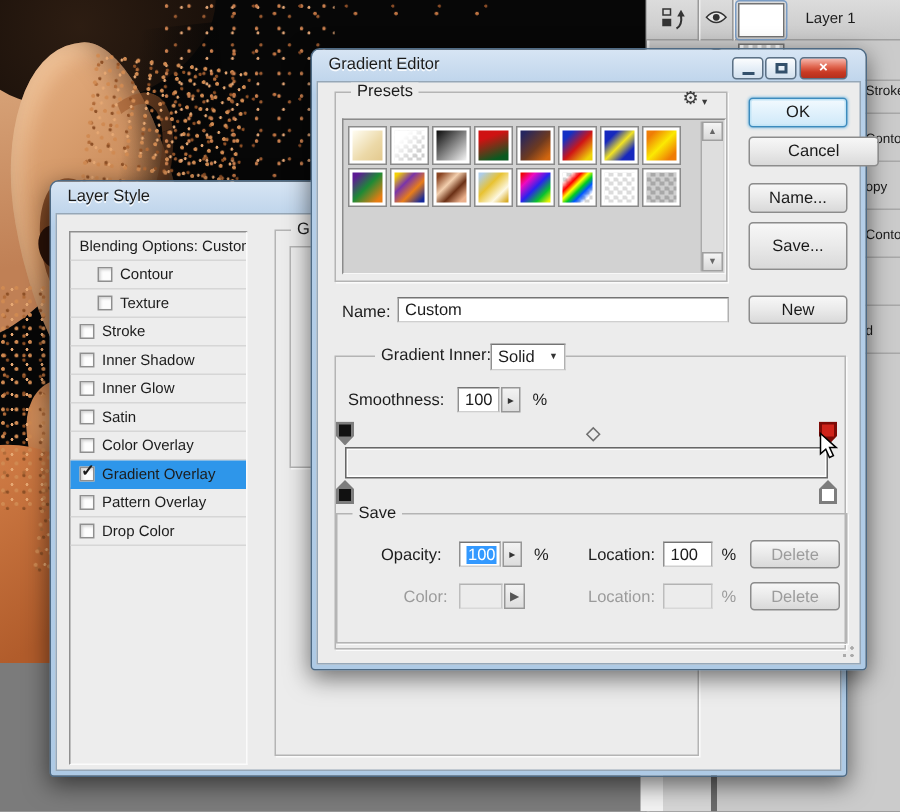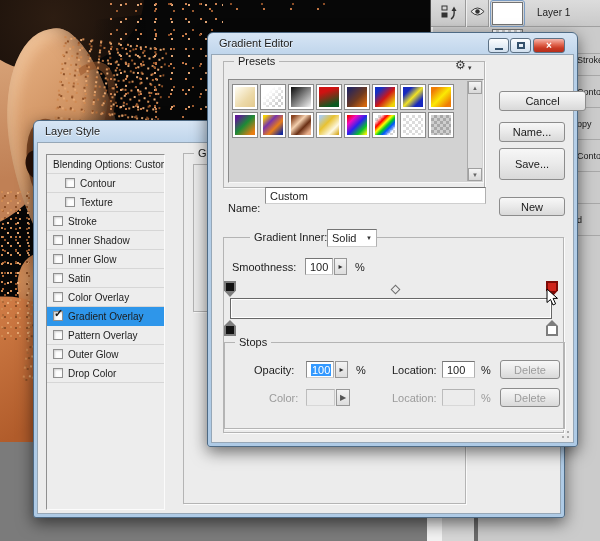--- a/index.html
+++ b/index.html
@@ -221,24 +221,20 @@
               <span class="chk">✓</span>
             </span>
             <span>Gradient Overlay</span>
           </div>
         <div class="lsrow">
             <span class="cb"></span>
             <span>Pattern Overlay</span>
           </div>
         <div class="lsrow">
             <span class="cb"></span>
-            <span>Outer Glow</span>
-          </div>
-        <div class="lsrow">
-            <span class="cb"></span>
             <span>Drop Color</span>
           </div>
       </div>
 
       <div class="groupbox" style="left:145px;top:10px;width:283px;height:351px">
         <span class="glabel">G</span>
       </div>
       <div class="groupbox" style="left:155px;top:21px;width:262px;height:148px"></div>
     </div>
   </div>
@@ -311,26 +307,27 @@
           </div>
         <div class="pthumb">
             <div style="background:conic-gradient(#a8a8a8 25%,#cfcfcf 25% 50%,#a8a8a8 50% 75%,#cfcfcf 75%);background-size:6px 6px"></div>
           </div>
         <div id="pscroll">
           <div class="sarrow" style="top:0">▲</div>
           <div class="sarrow" style="bottom:0">▼</div>
         </div>
       </div>
 
+      <div class="btn default" style="left:287px;top:10px;width:66px;height:20px">OK</div>
       <div class="btn" style="left:287px;top:36px;width:87px;height:20px">Cancel</div>
       <div class="btn" style="left:287px;top:67px;width:66px;height:20px">Name...</div>
       <div class="btn" style="left:287px;top:93px;width:66px;height:32px">Save...</div>
 
       <span class="lbl" style="left:16px;top:147px">Name:</span>
-      <div class="input" style="left:53px;top:132px;width:221px;height:17px">
+      <div class="input" style="left:53px;top:143px;width:221px;height:17px">
           <span>Custom</span>
         </div>
       <div class="btn" style="left:287px;top:142px;width:66px;height:19px">New</div>
 
       <div class="groupbox" style="left:11px;top:182px;width:341px;height:196px">
         <span class="lbl" style="left:26px;top:-7px;background:#ececec;padding:0 4px">Gradient Inner:</span>
         <div class="input" style="left:103px;top:-9px;width:50px;height:18px;justify-content:space-between">
           <span>Solid</span>
           <span style="font-size:6px;color:#333">▼</span>
         </div>
@@ -345,21 +342,21 @@
         <div class="stopT" style="left:0;top:43px"></div>
         <div class="stopT red" style="left:322px;top:43px"></div>
         <div class="midpoint" style="left:168px;top:48px"></div>
         <div class="gbar" style="left:6px;top:60px;width:322px;height:21px">
             <div style="background:linear-gradient(to right,#000000,#ffffff)"></div>
           </div>
         <div class="stopB" style="left:0;top:82px"></div>
         <div class="stopB white" style="left:322px;top:82px"></div>
 
         <div class="groupbox" style="left:0;top:104px;width:341px;height:87px;border-color:#b4b4b4">
-          <span class="glabel">Stops</span>
+          <span class="glabel">Save</span>
           <span class="lbl" style="left:29px;top:21px">Opacity:</span>
           <div class="input" style="left:81px;top:18px;width:28px;height:17px">
               <span class="seltext">100</span>
             </div>
           <div class="spin" style="left:110px;top:18px;width:13px;height:17px">▸</div>
           <span class="lbl" style="left:131px;top:21px">%</span>
           <span class="lbl" style="left:167px;top:21px">Location:</span>
           <div class="input" style="left:217px;top:18px;width:33px;height:17px">
               <span>100</span>
             </div>

